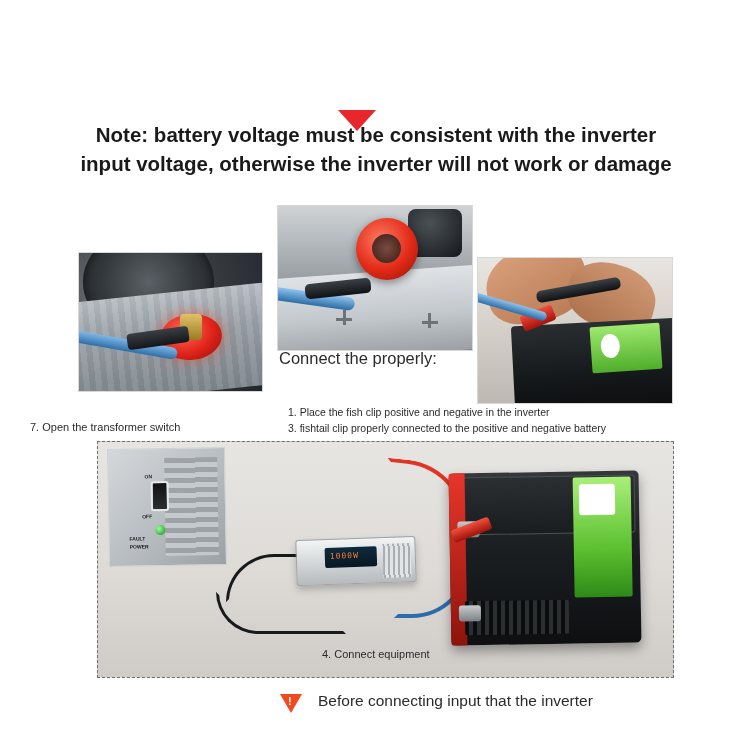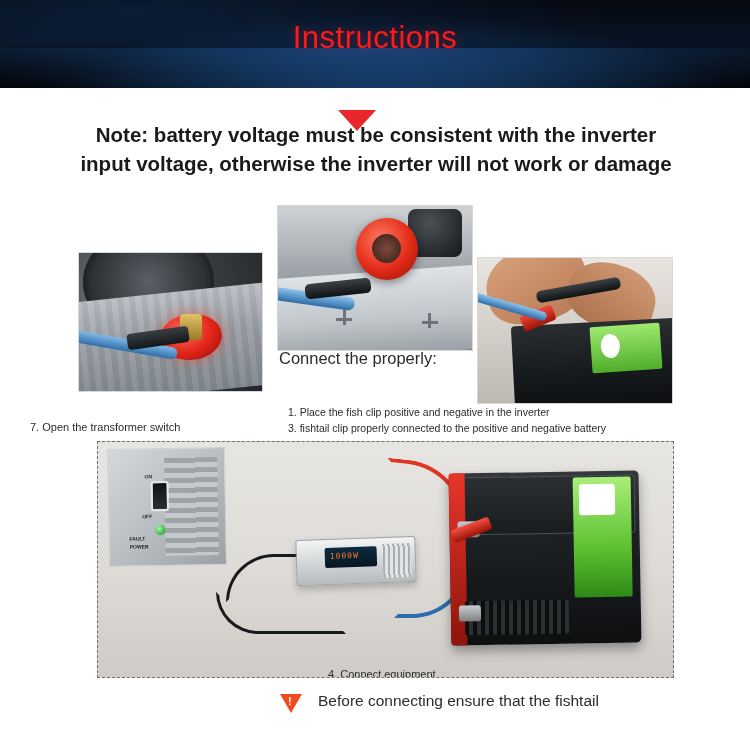--- a/index.html
+++ b/index.html
@@ -352,22 +352,22 @@
     border-radius: 60px 0 0 0;
   }
   .wire-black2 {
     position: absolute; left: 118px; top: 150px; width: 130px; height: 42px;
     border: 3px solid #17191b;
     border-color: transparent transparent #17191b #17191b;
     border-radius: 0 0 0 70px;
   }
 
   .cap4 {
-    position: absolute; left: 230px; top: 206px;
-    font-size: 11px; color: #2b2b2b; margin-top: 20px;
+    position: absolute; left: 224px; top: 206px;
+    font-size: 11px; color: #2b2b2b;
   }
 
   
   .warn-tri {
     position: absolute; left: 280px; top: 694px;
     width: 0; height: 0;
     border-left: 11px solid transparent;
     border-right: 11px solid transparent;
     border-top: 19px solid #f04a1e;
   }
@@ -379,23 +379,20 @@
   .warn-text {
     position: absolute; left: 318px; top: 690px; width: 400px;
     font-size: 15.5px; color: #2b2b2b; line-height: 22px;
   }
 </style>
 </head>
 <body>
 
 <div id="page">
 
-  <div class="header">
-    <div class="header-title">Instructions</div>
-  </div>
   <div class="tri-down"></div>
 
   <div class="note">
     <span>Note:  battery voltage must be consistent with the inverter</span>
     <span class="l2">input voltage, otherwise the inverter will not work or damage</span>
   </div>
 
   <div class="photo p1">
     <div class="bg"></div>
     <div class="fan"></div>
@@ -474,16 +471,16 @@
       <div class="post-l">
         
       </div>
     </div>
 
     <div class="cap4">4. Connect equipment</div>
   </div>
 
   <div class="warn-tri"></div>
   <div class="warn-text">
-    <div>Before connecting ensure that the fishtail</div>
+    <div>Before connecting input that the inverter</div>
   </div>
 
 </div>
 
 </body></html>

